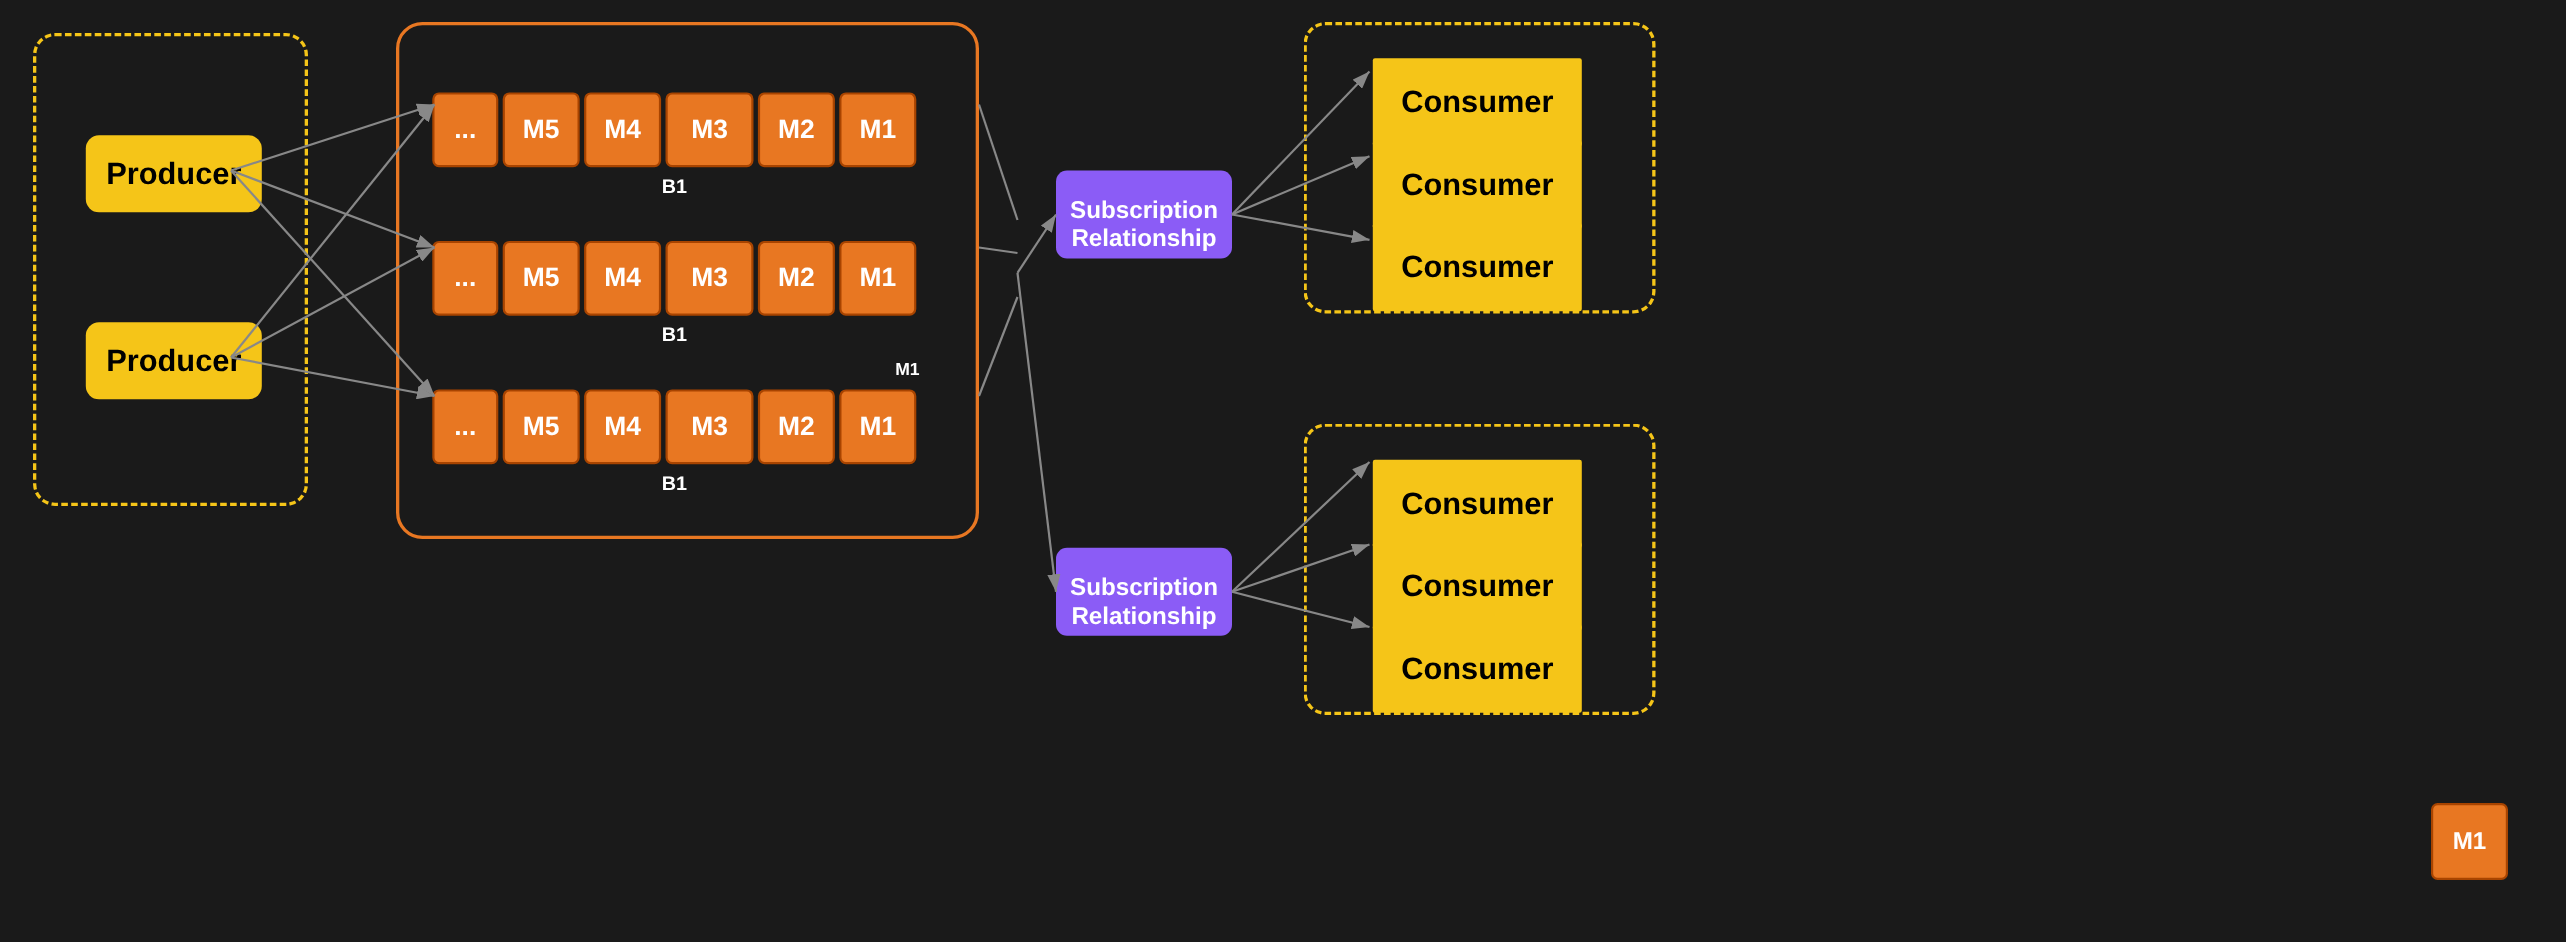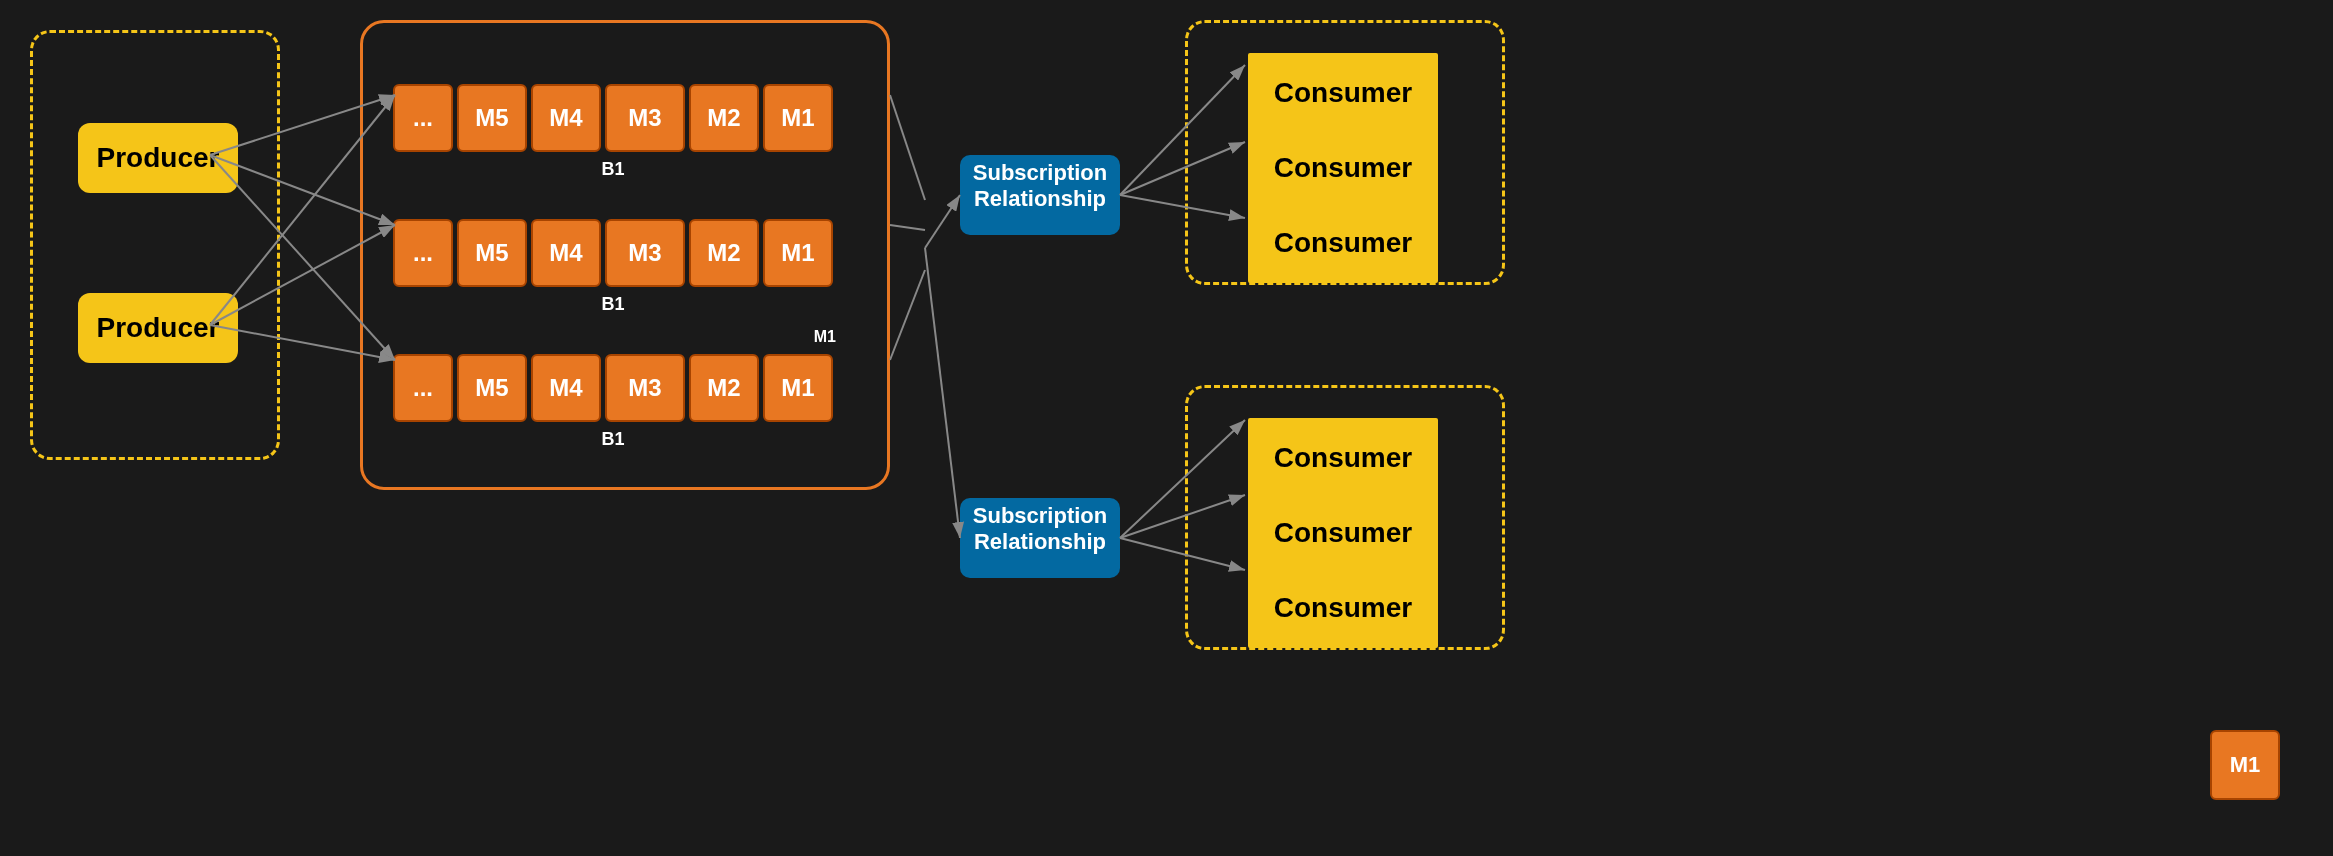--- a/index.html
+++ b/index.html
@@ -66,24 +66,24 @@
       font-weight: bold;
       color: #fff;
       border: 2px solid #a84400;
       background: #e87722;
       border-radius: 6px;
     }
 
     
     .sub-rel-box {
       position: absolute;
-      background: #0369a1;
+      background: #8b5cf6;
       border-radius: 10px;
       display: flex;
-      align-items: flex-start;
+      align-items: flex-end;
       justify-content: center;
       text-align: center;
       font-size: 22px;
       font-weight: bold;
       color: #fff;
       width: 160px;
       height: 80px;
       padding: 5px;
     }
 

